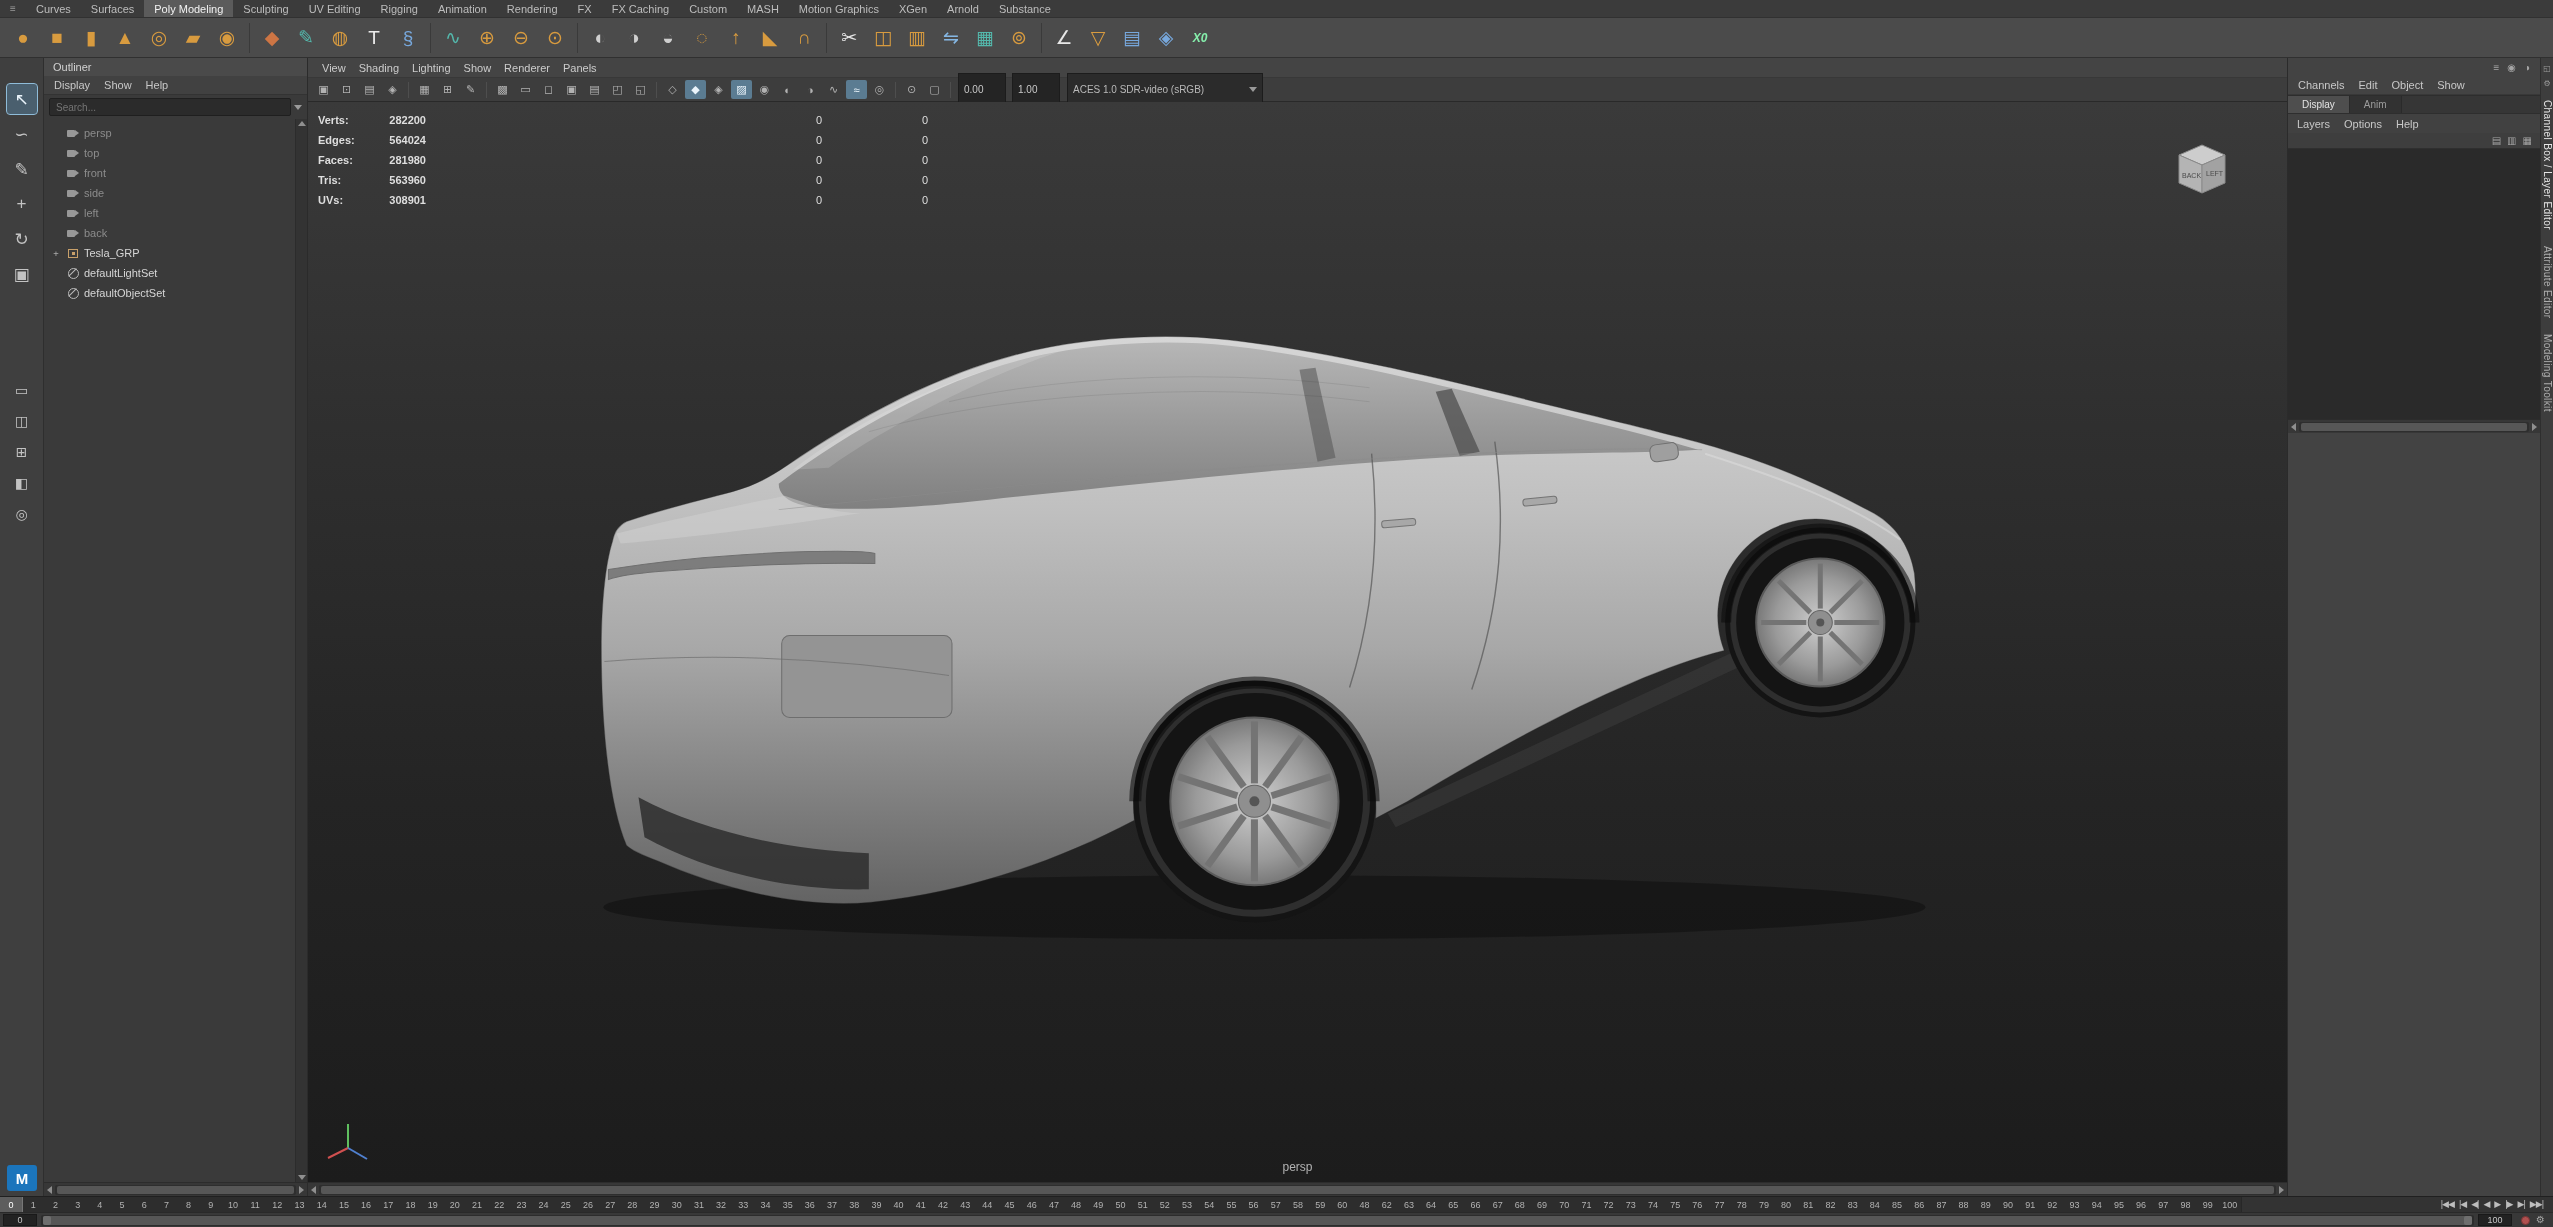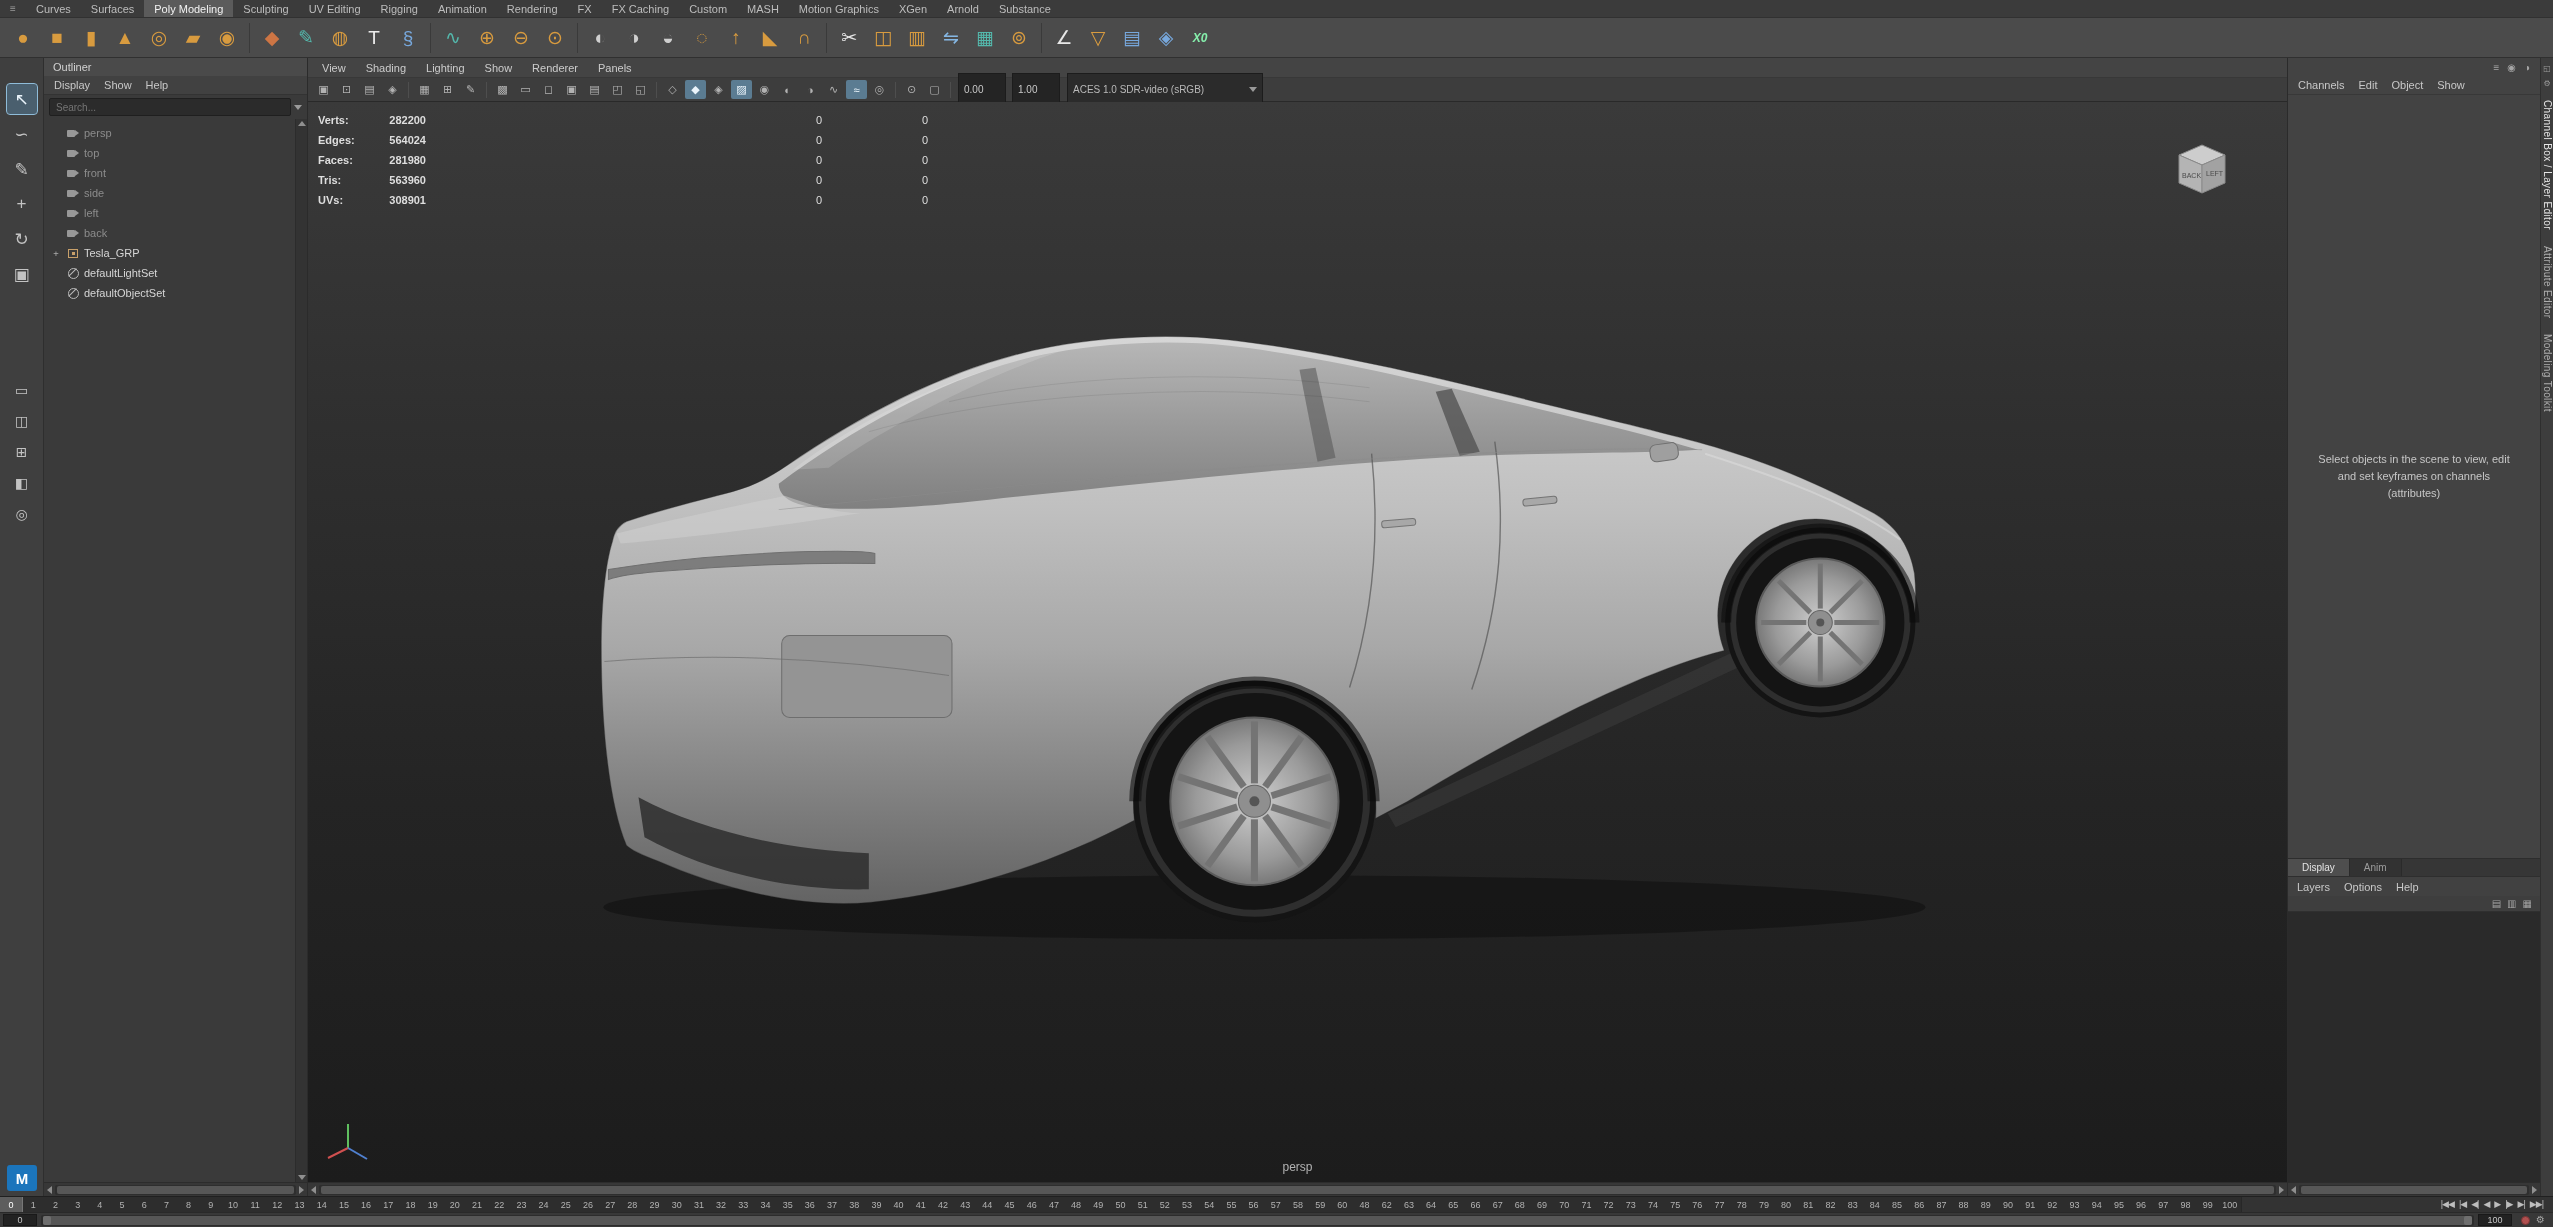--- a/index.html
+++ b/index.html
@@ -54,21 +54,21 @@
   .sb-up{width:0;height:0;border-left:4px solid transparent;border-right:4px solid transparent;border-bottom:5px solid #8f8f8f;}
   .sb-down{width:0;height:0;border-left:4px solid transparent;border-right:4px solid transparent;border-top:5px solid #8f8f8f;}
   .sb-left{width:0;height:0;border-top:4px solid transparent;border-bottom:4px solid transparent;border-right:5px solid #8f8f8f;}
   .sb-right{width:0;height:0;border-top:4px solid transparent;border-bottom:4px solid transparent;border-left:5px solid #8f8f8f;}
   .hscroll{height:14px;background:#373737;border-top:1px solid #2c2c2c;display:flex;align-items:center;padding:0 3px;gap:3px;}
   .hscroll .track{flex:1;height:10px;background:#2e2e2e;border-radius:2px;position:relative;}
   .hscroll .thumb{position:absolute;top:1px;bottom:1px;left:2px;right:2px;background:#575757;border-radius:2px;}
 
   
   .viewport{flex:1;display:flex;flex-direction:column;min-width:0;background:#2b2b2b;}
-  .vp-menus{height:20px;background:#444;display:flex;gap:8px;align-items:center;padding:0 8px;font-size:11px;color:#ccc;border-bottom:1px solid #383838;}
+  .vp-menus{height:20px;background:#444;display:flex;gap:1px;align-items:center;padding:0 8px;font-size:11px;color:#ccc;border-bottom:1px solid #383838;}
   .vp-menus .menu-item{padding:0 6px;}
   .vp-toolbar{height:24px;background:#3d3d3d;display:flex;align-items:center;padding:0 5px;gap:2px;border-bottom:1px solid #292929;}
   .vp-tool{width:21px;height:19px;display:flex;align-items:center;justify-content:center;font-size:11px;color:#b2b2b2;border-radius:2px;}
   .vp-sep{width:1px;height:16px;background:#4e4e4e;margin:0 3px;}
   .vp-tool.active{background:#5b7c92;color:#eaf4fb;}
   .vp-field{width:48px;height:17px;background:#242424;border:1px solid #1c1c1c;color:#c8c8c8;font-size:10px;padding:16px 5px;outline:none;margin:0 2px;}
   .vp-colorspace{width:196px;height:17px;background:#2b2b2b;border:1px solid #1c1c1c;display:flex;align-items:center;justify-content:space-between;font-size:10px;color:#b9b9b9;padding:16px 5px;margin-left:3px;white-space:nowrap;}
   .vp-canvas{flex:1;position:relative;background:linear-gradient(180deg,#3a3a3a 0%,#2f2f2f 30%,#242424 65%,#1c1c1c 100%);overflow:hidden;}
   .hud{position:absolute;top:8px;left:10px;font-size:11px;color:#dedede;}
   .hud-row{display:flex;height:20px;align-items:center;}
@@ -491,21 +491,20 @@
           <span class="rp-icon">≡</span>
           <span class="rp-icon">◉</span>
           <span class="rp-icon">◑</span>
         </div>
       <div class="menu-row rp-menus" id="rp-menus">
           <span class="menu-item">Channels</span>
           <span class="menu-item">Edit</span>
           <span class="menu-item">Object</span>
           <span class="menu-item">Show</span>
         </div>
-      <div class="rp-message">Select objects in the scene to view, edit and set keyframes on channels (attributes)</div>
       <div class="layer-editor">
         <div class="le-tabs" id="le-tabs">
             <div class="le-tab active">Display</div>
             <div class="le-tab">Anim</div>
           </div>
         <div class="menu-row le-menus" id="le-menus">
             <span class="menu-item">Layers</span>
             <span class="menu-item">Options</span>
             <span class="menu-item">Help</span>
           </div>

